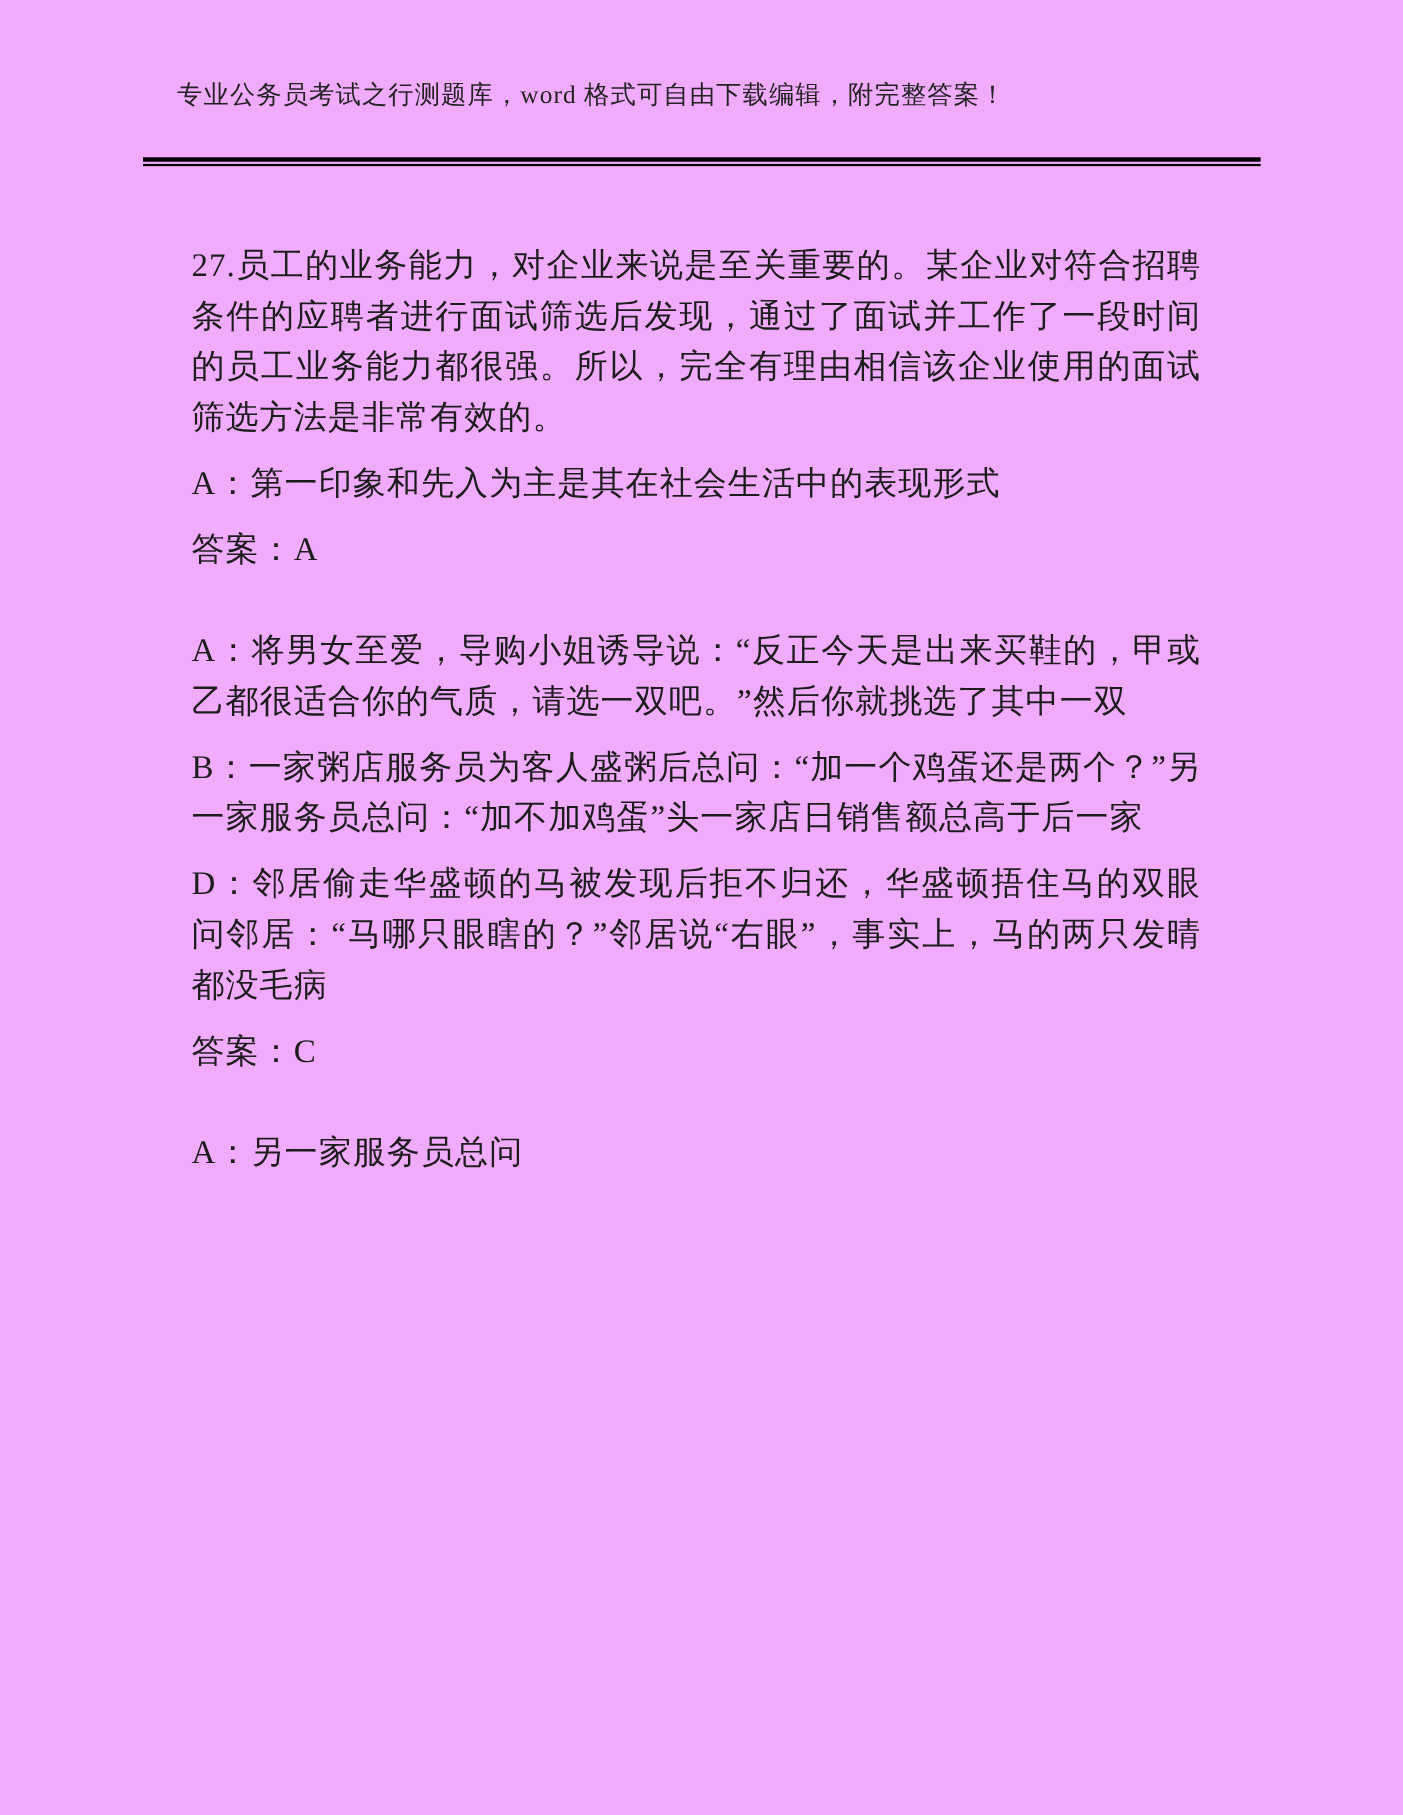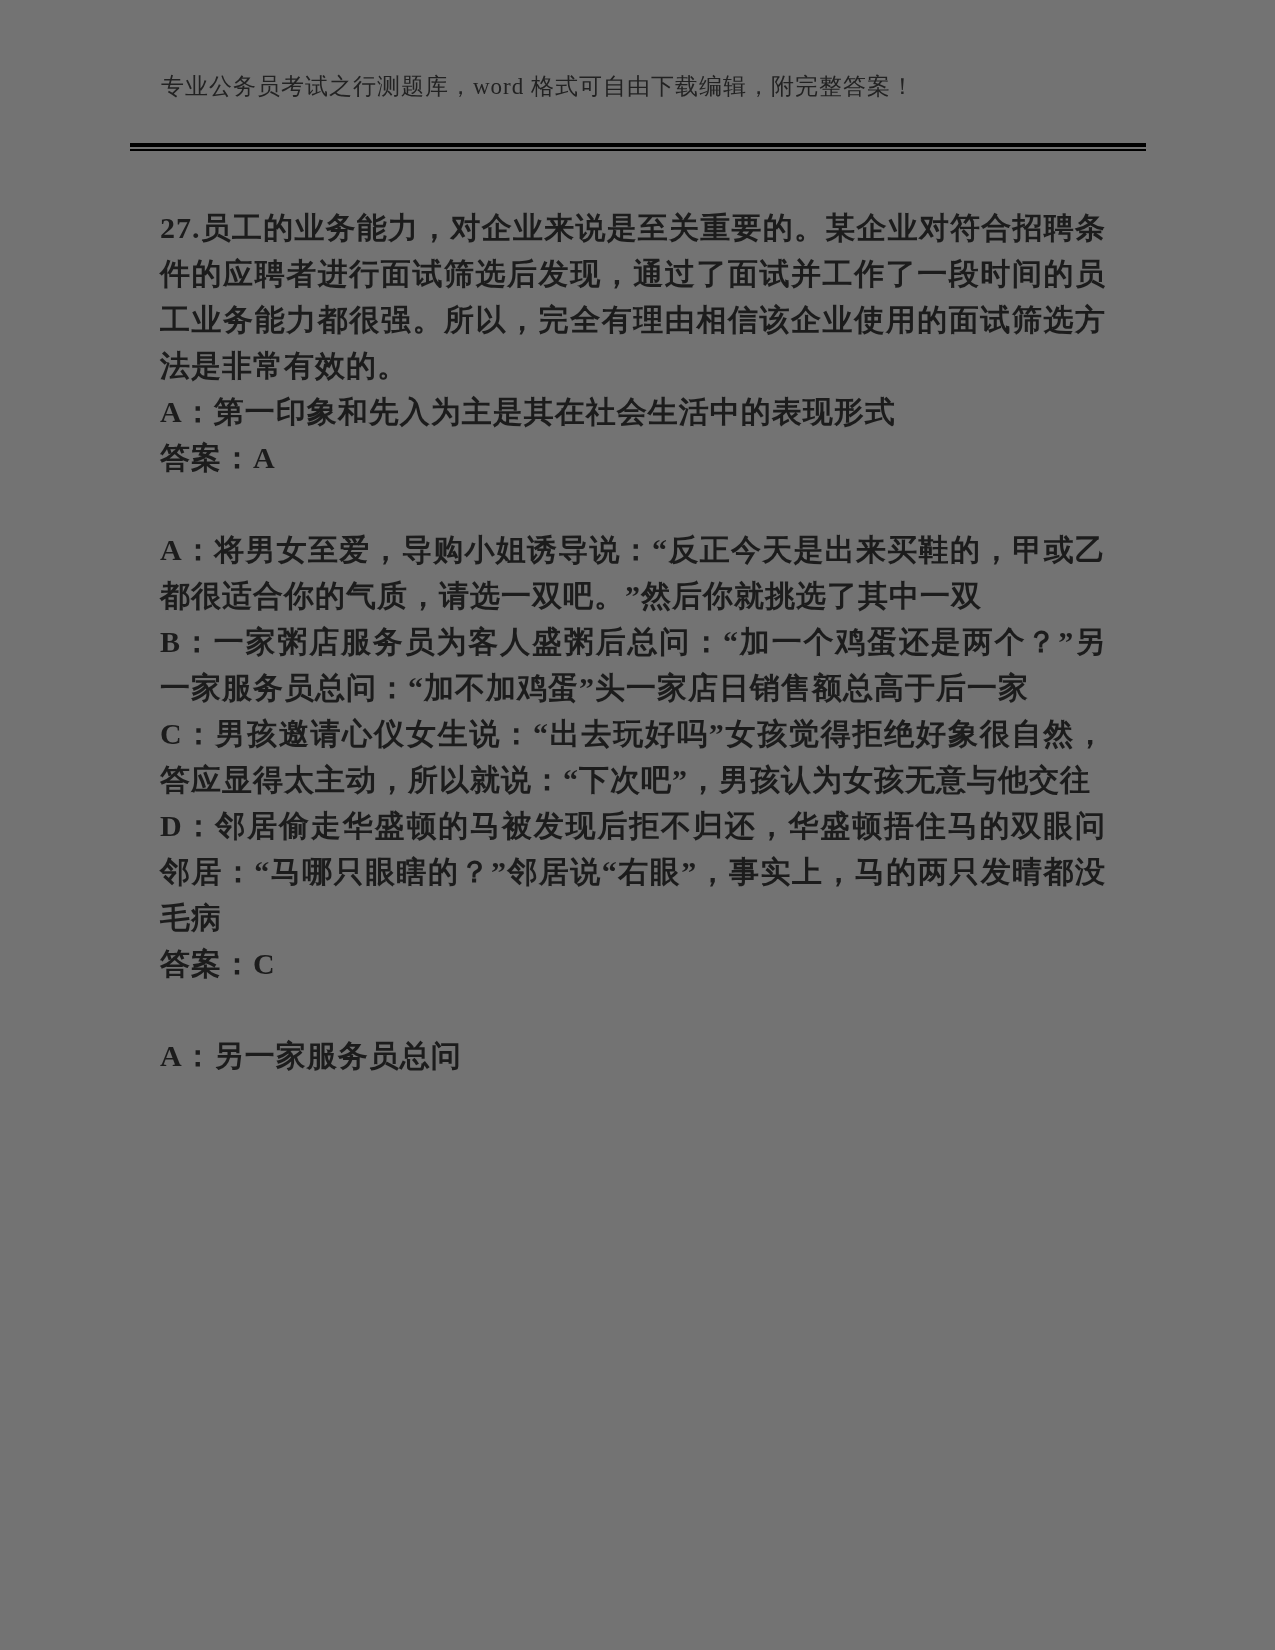--- a/index.html
+++ b/index.html
@@ -4,21 +4,21 @@
 <style>
   html, body {
     margin: 0;
     padding: 0;
     background: #ffffff;
   }
   .page {
     position: relative;
     width: 1275px;
     height: 1650px;
-    background: #737373;
+    background: #f0abfc;
     overflow: hidden;
     font-family: "Liberation Serif", "DejaVu Serif", serif;
     color: #1a1a1a;
   }
   .header {
     position: absolute;
     left: 161px;
     top: 72px;
     width: 960px;
     font-size: 23px;
@@ -41,23 +41,22 @@
     left: 160px;
     top: 205px;
     width: 946px;
     font-size: 30px;
     line-height: 46px;
     letter-spacing: 1px;
     text-align: justify;
     color: #1c1c1c;
   }
   .content p {
-    margin: 0;
+    margin: 14px;
     padding: 0;
-    font-weight: bold;
   }
   section.question + section.question {
     margin-top: 46px;
   }
   .opt-label {
     font-family: "Liberation Serif", "DejaVu Serif", serif;
   }
 </style>
 </head>
 <body>
@@ -74,21 +73,20 @@
 
     <section class="question">
       <p class="stem">27.员工的业务能力，对企业来说是至关重要的。某企业对符合招聘条件的应聘者进行面试筛选后发现，通过了面试并工作了一段时间的员工业务能力都很强。所以，完全有理由相信该企业使用的面试筛选方法是非常有效的。</p>
       <p class="option"><span class="opt-label">A：</span><span>第一印象和先入为主是其在社会生活中的表现形式</span></p>
       <p class="answer"><span>答案：</span><span>A</span></p>
     </section>
 
     <section class="question">
       <p class="option"><span class="opt-label">A：</span><span>将男女至爱，导购小姐诱导说：“反正今天是出来买鞋的，甲或乙都很适合你的气质，请选一双吧。”然后你就挑选了其中一双</span></p>
       <p class="option"><span class="opt-label">B：</span><span>一家粥店服务员为客人盛粥后总问：“加一个鸡蛋还是两个？”另一家服务员总问：“加不加鸡蛋”头一家店日销售额总高于后一家</span></p>
-      <p class="option"><span class="opt-label">C：</span><span>男孩邀请心仪女生说：“出去玩好吗”女孩觉得拒绝好象很自然，答应显得太主动，所以就说：“下次吧”，男孩认为女孩无意与他交往</span></p>
       <p class="option"><span class="opt-label">D：</span><span>邻居偷走华盛顿的马被发现后拒不归还，华盛顿捂住马的双眼问邻居：“马哪只眼瞎的？”邻居说“右眼”，事实上，马的两只发晴都没毛病</span></p>
       <p class="answer"><span>答案：</span><span>C</span></p>
     </section>
 
     <section class="question">
       <p class="option"><span class="opt-label">A：</span><span>另一家服务员总问</span></p>
     </section>
 
   </div>
 </div>

